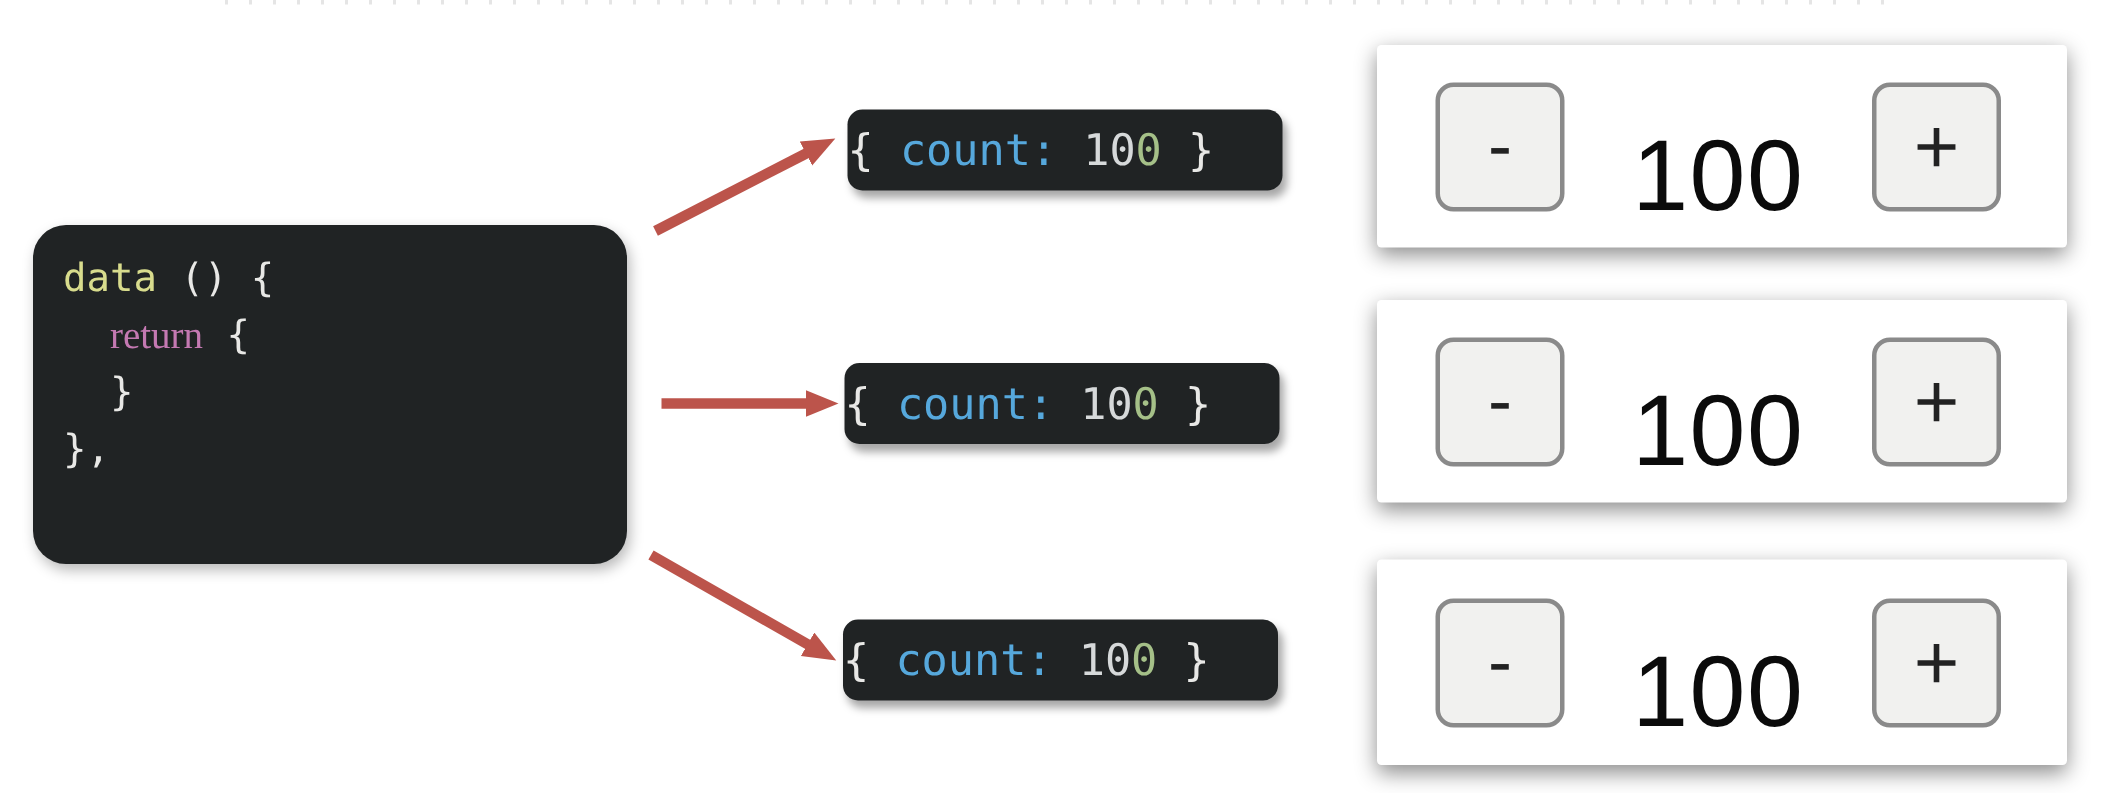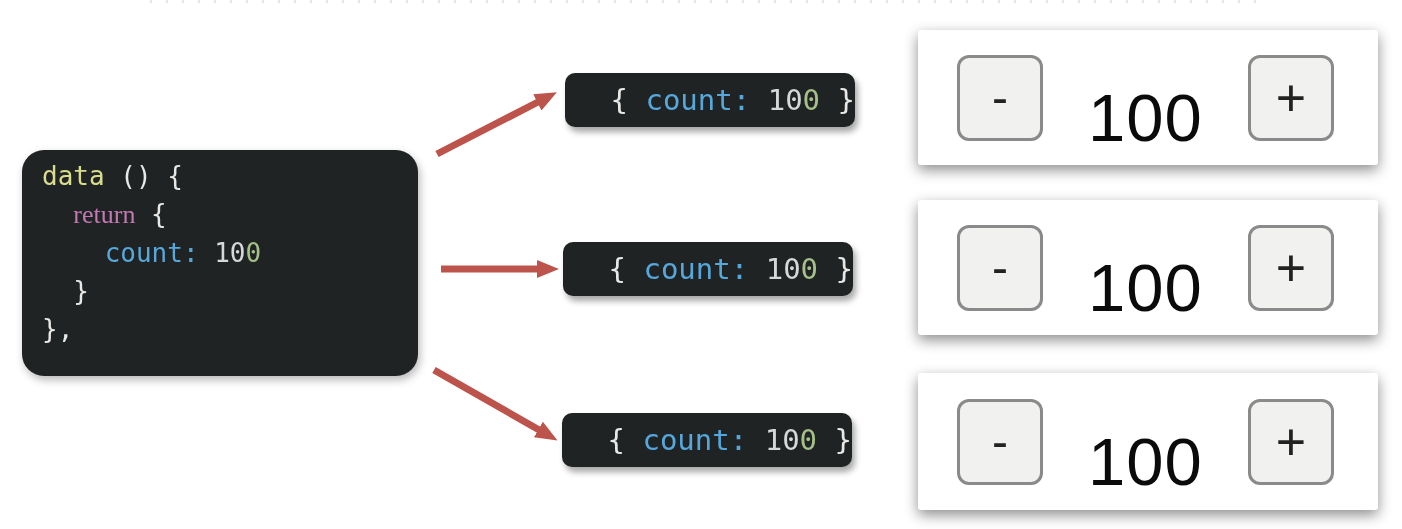--- a/index.html
+++ b/index.html
@@ -23,21 +23,21 @@
   }
 
   
   .code-block {
     position: absolute;
     left: 22px; top: 150px;
     width: 396px; height: 226px;
     box-sizing: border-box;
     background: var(--code-bg);
     border-radius: 22px;
-    padding: 7px 10px 0 20px;
+    padding: 17px 10px 0 20px;
     box-shadow: 2px 4px 9px rgba(0,0,0,0.28);
   }
   .code-line {
     font-family: "DejaVu Sans Mono", monospace;
     font-size: 26px;
     line-height: 38px;
     white-space: pre;
   }
 
   
@@ -58,21 +58,21 @@
   .arrow-head { fill: var(--arrow); }
 
   
   .state-box {
     position: absolute;
     width: 290px; height: 54px;
     background: var(--code-bg);
     border-radius: 10px;
     display: flex;
     align-items: center;
-    justify-content: flex-end;
+    justify-content: flex-start;
     box-shadow: 3px 5px 6px rgba(0,0,0,0.35);
   }
   .box-1 { left: 565px; top: 73px; }
   .box-2 { left: 563px; top: 242px; }
   .box-3 { left: 562px; top: 413px; }
   .box-code {
     font-family: "DejaVu Sans Mono", monospace;
     font-size: 29px;
     white-space: pre;
   }
@@ -123,21 +123,20 @@
 </head>
 <body>
 
 <div class="canvas">
 
   <div class="top-artifact"></div>
 
   <div class="code-block">
     <div class="code-line"><span class="tok-yellow">data</span><span class="tok-plain"> () {</span></div>
     <div class="code-line"><span class="tok-plain">  </span><span class="tok-pink">return</span><span class="tok-plain"> {</span></div>
-    <div class="code-line"><span class="tok-plain">    </span><span class="tok-blue">count:</span><span class="tok-plain"> </span><span class="tok-gray">10</span><span class="tok-green">0</span></div>
     <div class="code-line"><span class="tok-plain">  }</span></div>
     <div class="code-line"><span class="tok-plain">},</span></div>
   </div>
 
   <svg class="arrows-layer" width="1402" height="529" viewBox="0 0 1402 529">
     <defs>
       <marker id="arrowhead" markerUnits="userSpaceOnUse" markerWidth="24" markerHeight="20" refX="3" refY="9" orient="auto">
         <polygon class="arrow-head" points="0 0, 22 9, 0 18"></polygon>
       </marker>
     </defs>

